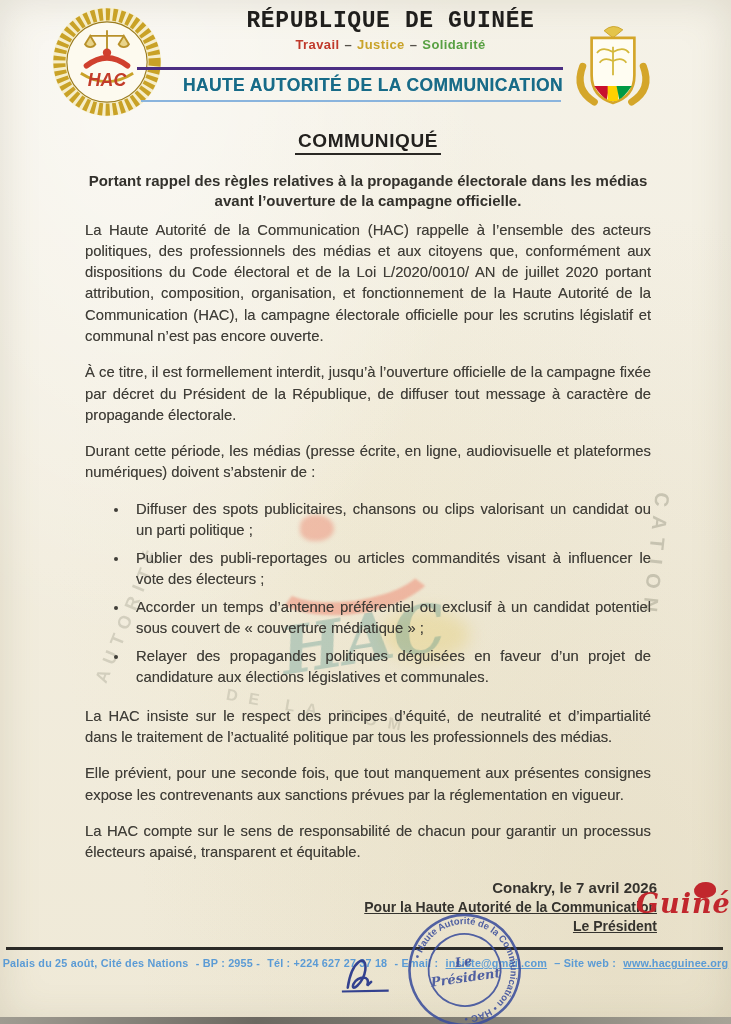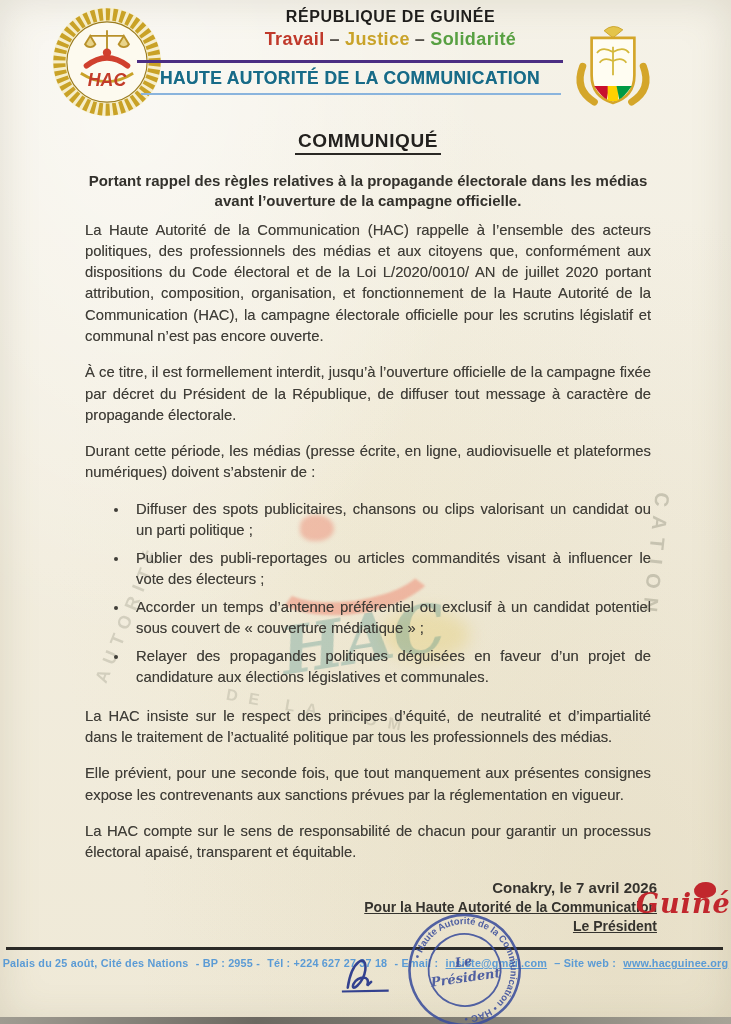--- a/index.html
+++ b/index.html
@@ -11,25 +11,25 @@
       radial-gradient(ellipse at 50% 55%, rgba(233,221,176,.18), transparent 60%),
       linear-gradient(180deg,#f5f2e8 0%,#f2edde 55%,#efe9d7 100%);
     font-family:"Liberation Sans", sans-serif;color:#3c3a35;
     box-shadow:inset 0 0 40px rgba(120,110,80,.18);
   }
   
   .header{position:absolute;left:0;top:0;width:731px;height:118px;}
   .seal{position:absolute;left:48px;top:6px;width:118px;height:112px;}
   .coat{position:absolute;left:562px;top:20px;width:102px;height:98px;}
   .header-top{position:absolute;left:160px;top:8px;width:461px;text-align:center;}
-  .republic{font-size:16px;font-weight:bold;color:#1f1e1c;letter-spacing:.6px;}
-  .motto{font-size:18px;font-weight:bold;margin-top:3px;letter-spacing:.4px;}
+  .republic{font-size:23px;font-weight:bold;color:#1f1e1c;letter-spacing:.6px;font-family:Liberation Mono, monospace;}
+  .motto{font-size:13px;font-weight:bold;margin-top:3px;letter-spacing:.4px;}
   .motto .sep{color:#55514a;padding:0 5px;}
   .m-red{color:#c0392b;} .m-yel{color:#c9a32a;} .m-grn{color:#58a042;}
-  .banner{position:absolute;left:137px;top:60px;width:426px;padding:8px 0 6px;text-align:center;}
+  .banner{position:absolute;left:137px;top:67px;width:426px;padding:8px 0 6px;text-align:right;}
   .banner::before{content:"";position:absolute;left:0;right:0;top:0;height:2.5px;background:#4b2e83;}
   .banner::after{content:"";position:absolute;left:4px;right:2px;bottom:0;height:2px;background:#8ab4dd;}
   .banner-text{font-size:17.5px;font-weight:bold;color:#176b88;letter-spacing:.4px;text-shadow:0 0 .5px rgba(23,107,136,.6);}
   
   .content{position:absolute;left:85px;top:110px;width:566px;}
   .doc-title{text-align:center;margin:20px 0 16px;}
   .doc-title span{display:inline-block;font-size:19px;font-weight:bold;color:#23211e;
     letter-spacing:.6px;border-bottom:2.5px solid #2a2824;padding:0 3px 1px;}
   .subtitle{font-size:15px;font-weight:bold;text-align:center;line-height:1.35;color:#33312c;margin:0 0 8px;}
   .body p{margin:0 0 15px;font-size:14.8px;line-height:1.44;text-align:justify;
@@ -151,21 +151,21 @@
       <p>À ce titre, il est formellement interdit, jusqu’à l’ouverture officielle de la campagne fixée par décret du Président de la République, de diffuser tout message à caractère de propagande électorale.</p>
       <p>Durant cette période, les médias (presse écrite, en ligne, audiovisuelle et plateformes numériques) doivent s’abstenir de :</p>
       <ul>
         <li>Diffuser des spots publicitaires, chansons ou clips valorisant un candidat ou un parti politique ;</li>
         <li>Publier des publi-reportages ou articles commandités visant à influencer le vote des électeurs ;</li>
         <li>Accorder un temps d’antenne préférentiel ou exclusif à un candidat potentiel sous couvert de « couverture médiatique » ;</li>
         <li>Relayer des propagandes politiques déguisées en faveur d’un projet de candidature aux élections législatives et communales.</li>
       </ul>
       <p>La HAC insiste sur le respect des principes d’équité, de neutralité et d’impartialité dans le traitement de l’actualité politique par tous les professionnels des médias.</p>
       <p>Elle prévient, pour une seconde fois, que tout manquement aux présentes consignes expose les contrevenants aux sanctions prévues par la réglementation en vigueur.</p>
-      <p>La HAC compte sur le sens de responsabilité de chacun pour garantir un processus électoral apaisé, transparent et équitable.</p>
+      <p>La HAC compte sur le sens de responsabilité de chacun pour garantir un processus électeurs apaisé, transparent et équitable.</p>
     </div>
 
     <div class="sig">
       <div class="sig-date">Conakry, le 7 avril 2026</div>
       <div class="sig-behalf">Pour la Haute Autorité de la Communication</div>
       <div class="sig-role">Le Président</div>
       <div class="stamp-area">
         <svg class="scribble" viewBox="0 0 80 52">
           <path d="M10,40 C14,12 30,4 28,22 C26,36 12,46 16,36 C20,28 34,26 30,38 L34,34" fill="none" stroke="#33418f" stroke-width="2.6" stroke-linecap="round"></path>
           <line x1="4" y1="44" x2="52" y2="43" stroke="#33418f" stroke-width="2.2"></line>

